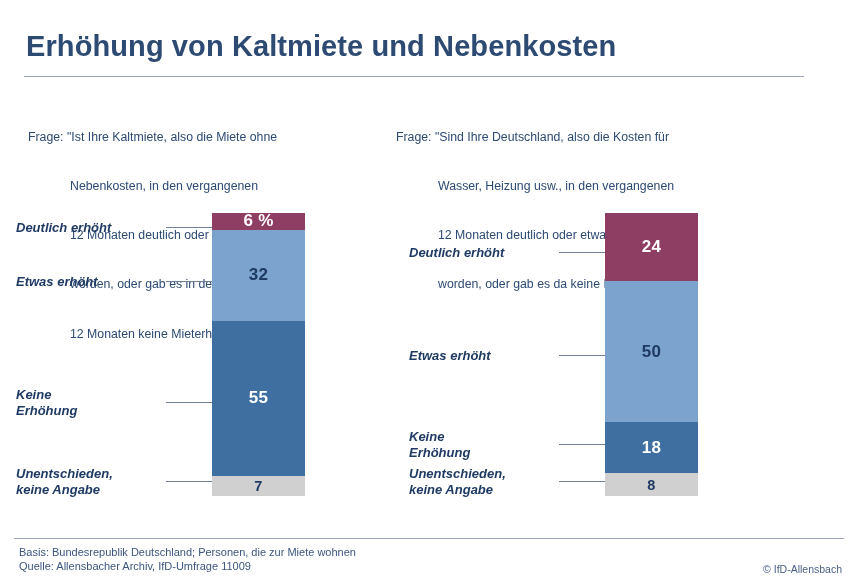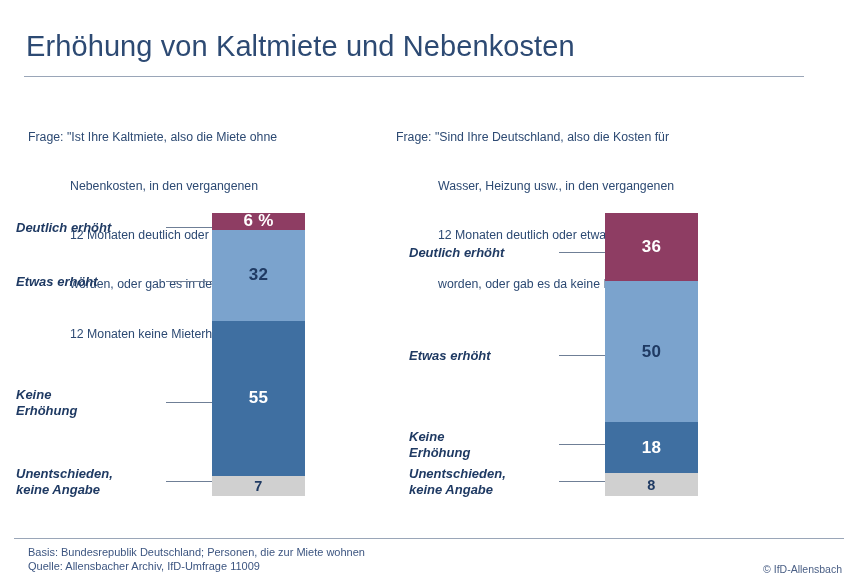--- a/index.html
+++ b/index.html
@@ -22,21 +22,21 @@
     width: 858px;
     height: 581px;
   }
 
   
   .title {
     position: absolute;
     left: 26px;
     top: 30px;
     font-size: 29px;
-    font-weight: 400;
+    font-weight: 700;
     letter-spacing: 0.1px;
     color: #2d4a73;
     white-space: nowrap;
   }
   .title-rule {
     position: absolute;
     left: 24px;
     top: 76px;
     width: 780px;
     height: 1px;
@@ -113,21 +113,21 @@
   .footer-rule {
     position: absolute;
     left: 14px;
     top: 538px;
     width: 830px;
     height: 1px;
     background: #9aa6b8;
   }
   .footer-note {
     position: absolute;
-    left: 28px;
+    left: 19px;
     top: 546px;
     font-size: 11px;
     line-height: 13.6px;
     color: #3c5580;
     white-space: pre-line;
     text-align: center;
   }
   .copyright {
     position: absolute;
     right: 16px;
@@ -187,21 +187,21 @@
     <div class="cat-label" style="left:16px; top:387px; width:146px;">Keine
 Erhöhung</div>
     <div class="cat-label" style="left:16px; top:466px; width:146px;">Unentschieden,
 keine Angabe</div>
   </div>
 
   <div class="chart">
 
     <div class="bar-stack" id="stack-right" style="left:605px; top:213px; width:93px; height:283px;">
       <div class="seg" id="r-seg-deutlich" style="top: 0px; height: 67.92px; background: rgb(142, 61, 99);">
-        <span class="seg-value" style="color:#ffffff;">36</span>
+        <span class="seg-value" style="color:#ffffff;">24</span>
       </div>
       <div class="seg" id="r-seg-etwas" style="top: 67.92px; height: 141.5px; background: rgb(123, 163, 205);">
         <span class="seg-value" style="color:#1f3a63;">50</span>
       </div>
       <div class="seg" id="r-seg-keine" style="top: 209.42px; height: 50.94px; background: rgb(63, 111, 161);">
         <span class="seg-value" style="color:#ffffff;text-align:center;">18</span>
       </div>
       <div class="seg" id="r-seg-unent" style="top: 260.36px; height: 22.64px; background: rgb(208, 208, 208);">
         <span class="seg-value small" style="color:#1f3a63;">8</span>
       </div>

